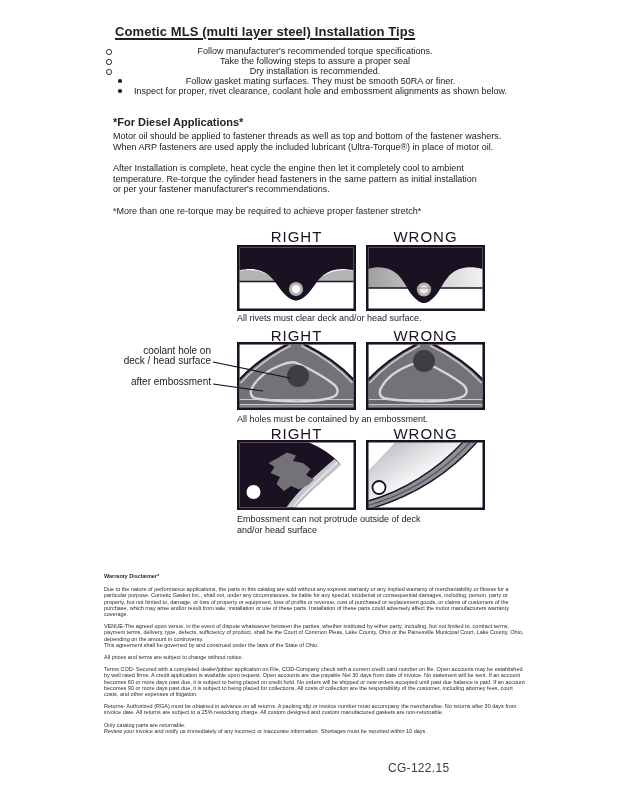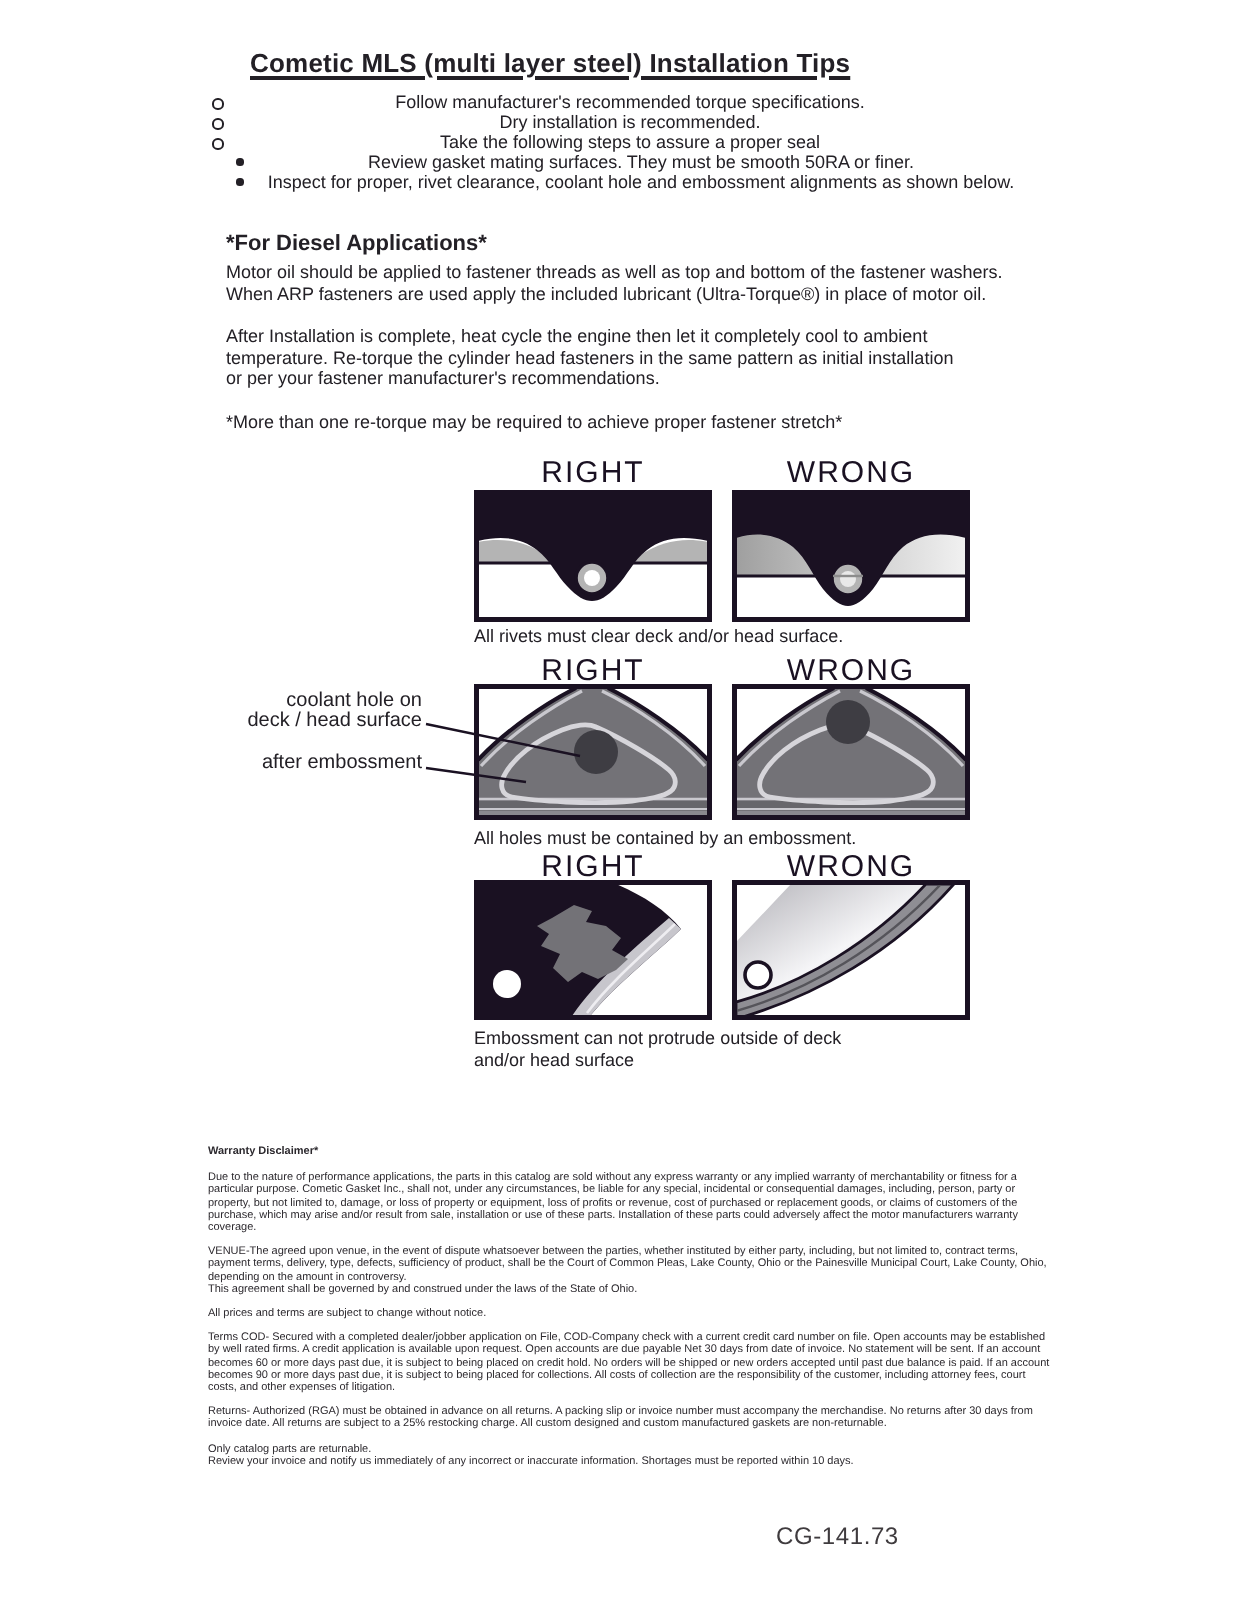--- a/index.html
+++ b/index.html
@@ -3,21 +3,21 @@
 <meta charset="utf-8">
 <style>
   html,body{margin:0;padding:0;}
   body{
     width:618px;height:800px;position:relative;background:#ffffff;
     font-family:"Liberation Sans", sans-serif;color:#232026;overflow:hidden;
   }
   .abs{position:absolute;}
   
   .page-title{
-    left:125px;top:24px;font-size:13px;font-weight:bold;
+    left:115px;top:24px;font-size:13px;font-weight:bold;
     text-decoration:underline;text-decoration-thickness:1.5px;text-underline-offset:2px;
     letter-spacing:.1px;
     text-align:right;
   }
   .bullets{left:113px;top:46px;width:404px;font-size:9px;line-height:10px;text-align:center;}
   .bullet{position:relative;}
   .bullet::before{
     content:"";position:absolute;left:-7px;top:3px;width:3.6px;height:3.6px;
     border:1px solid #232026;border-radius:50%;
   }
@@ -46,23 +46,23 @@
   .warranty p{margin:0 0 6px;white-space:pre-line;}
   .part-number{left:388px;top:761px;font-size:12px;color:#3f3b3e;letter-spacing:.3px;}
 </style>
 </head>
 <body>
 
 <div class="abs page-title">Cometic MLS (multi layer steel) Installation Tips</div>
 
 <div class="abs bullets">
   <div class="bullet">Follow manufacturer's recommended torque specifications.</div>
+  <div class="bullet">Take the following steps to assure a proper seal</div>
   <div class="bullet">Dry installation is recommended.</div>
-  <div class="bullet">Take the following steps to assure a proper seal</div>
-  <div class="sub-bullet">Review gasket mating surfaces.  They must be smooth 50RA or finer.</div>
+  <div class="sub-bullet">Follow gasket mating surfaces.  They must be smooth 50RA or finer.</div>
   <div class="sub-bullet">Inspect for proper, rivet clearance, coolant hole and embossment alignments as shown below.</div>
 </div>
 
 <div class="abs diesel-head">*For Diesel Applications*</div>
 <div class="abs body-p p1">Motor oil should be applied to fastener threads as well as top and bottom of the fastener washers.
 When ARP fasteners are used apply the included lubricant (Ultra-Torque®) in place of motor oil.</div>
 <div class="abs body-p p2">After Installation is complete, heat cycle the engine then let it completely cool to ambient
 temperature. Re-torque the cylinder head fasteners in the same pattern as initial installation
 or per your fastener manufacturer's recommendations.</div>
 <div class="abs body-p note">*More than one re-torque may be required to achieve proper fastener stretch*</div>
@@ -215,13 +215,13 @@
   <p>Due to the nature of performance applications, the parts in this catalog are sold without any express warranty or any implied warranty of merchantability or fitness for a particular purpose.  Cometic Gasket Inc., shall not, under any circumstances, be liable for any special, incidental or consequential damages, including, person, party or property, but not limited to, damage, or loss of property or equipment, loss of profits or revenue, cost of purchased or replacement goods, or claims of customers of the purchase, which may arise and/or result from sale, installation or use of these parts.  Installation of these parts could adversely affect the motor manufacturers warranty coverage.</p>
   <p>VENUE-The agreed upon venue, in the event of dispute whatsoever between the parties, whether instituted by either party, including, but not limited to, contract terms, payment terms, delivery, type, defects, sufficiency of product, shall be the Court of Common Pleas, Lake County, Ohio or the Painesville Municipal Court, Lake County, Ohio, depending on the amount in controversy.
 This agreement shall be governed by and construed under the laws of the State of Ohio.</p>
   <p>All prices and terms are subject to change without notice.</p>
   <p>Terms COD- Secured with a completed dealer/jobber application on File, COD-Company check with a current credit card number on file.  Open accounts may be established by well rated firms.  A credit application is available upon request.  Open accounts are due payable Net 30 days from date of invoice.  No statement will be sent.  If an account becomes 60 or more days past due, it is subject to being placed on credit hold.  No orders will be shipped or new orders accepted until past due balance is paid.  If an account becomes 90 or more days past due, it is subject to being placed for collections.  All costs of collection are the responsibility of the customer, including attorney fees, court costs, and other expenses of litigation.</p>
   <p>Returns- Authorized (RGA) must be obtained in advance on all returns.  A packing slip or invoice number must accompany the merchandise.  No returns after 30 days from invoice date.  All returns are subject to a 25% restocking charge.  All custom designed and custom manufactured gaskets are non-returnable.</p>
   <p>Only catalog parts are returnable.
 Review your invoice and notify us immediately of any incorrect or inaccurate information.  Shortages must be reported within 10 days.</p>
 </div>
 
-<div class="abs part-number">CG-141.73</div>
+<div class="abs part-number">CG-122.15</div>
 
 </body></html>

